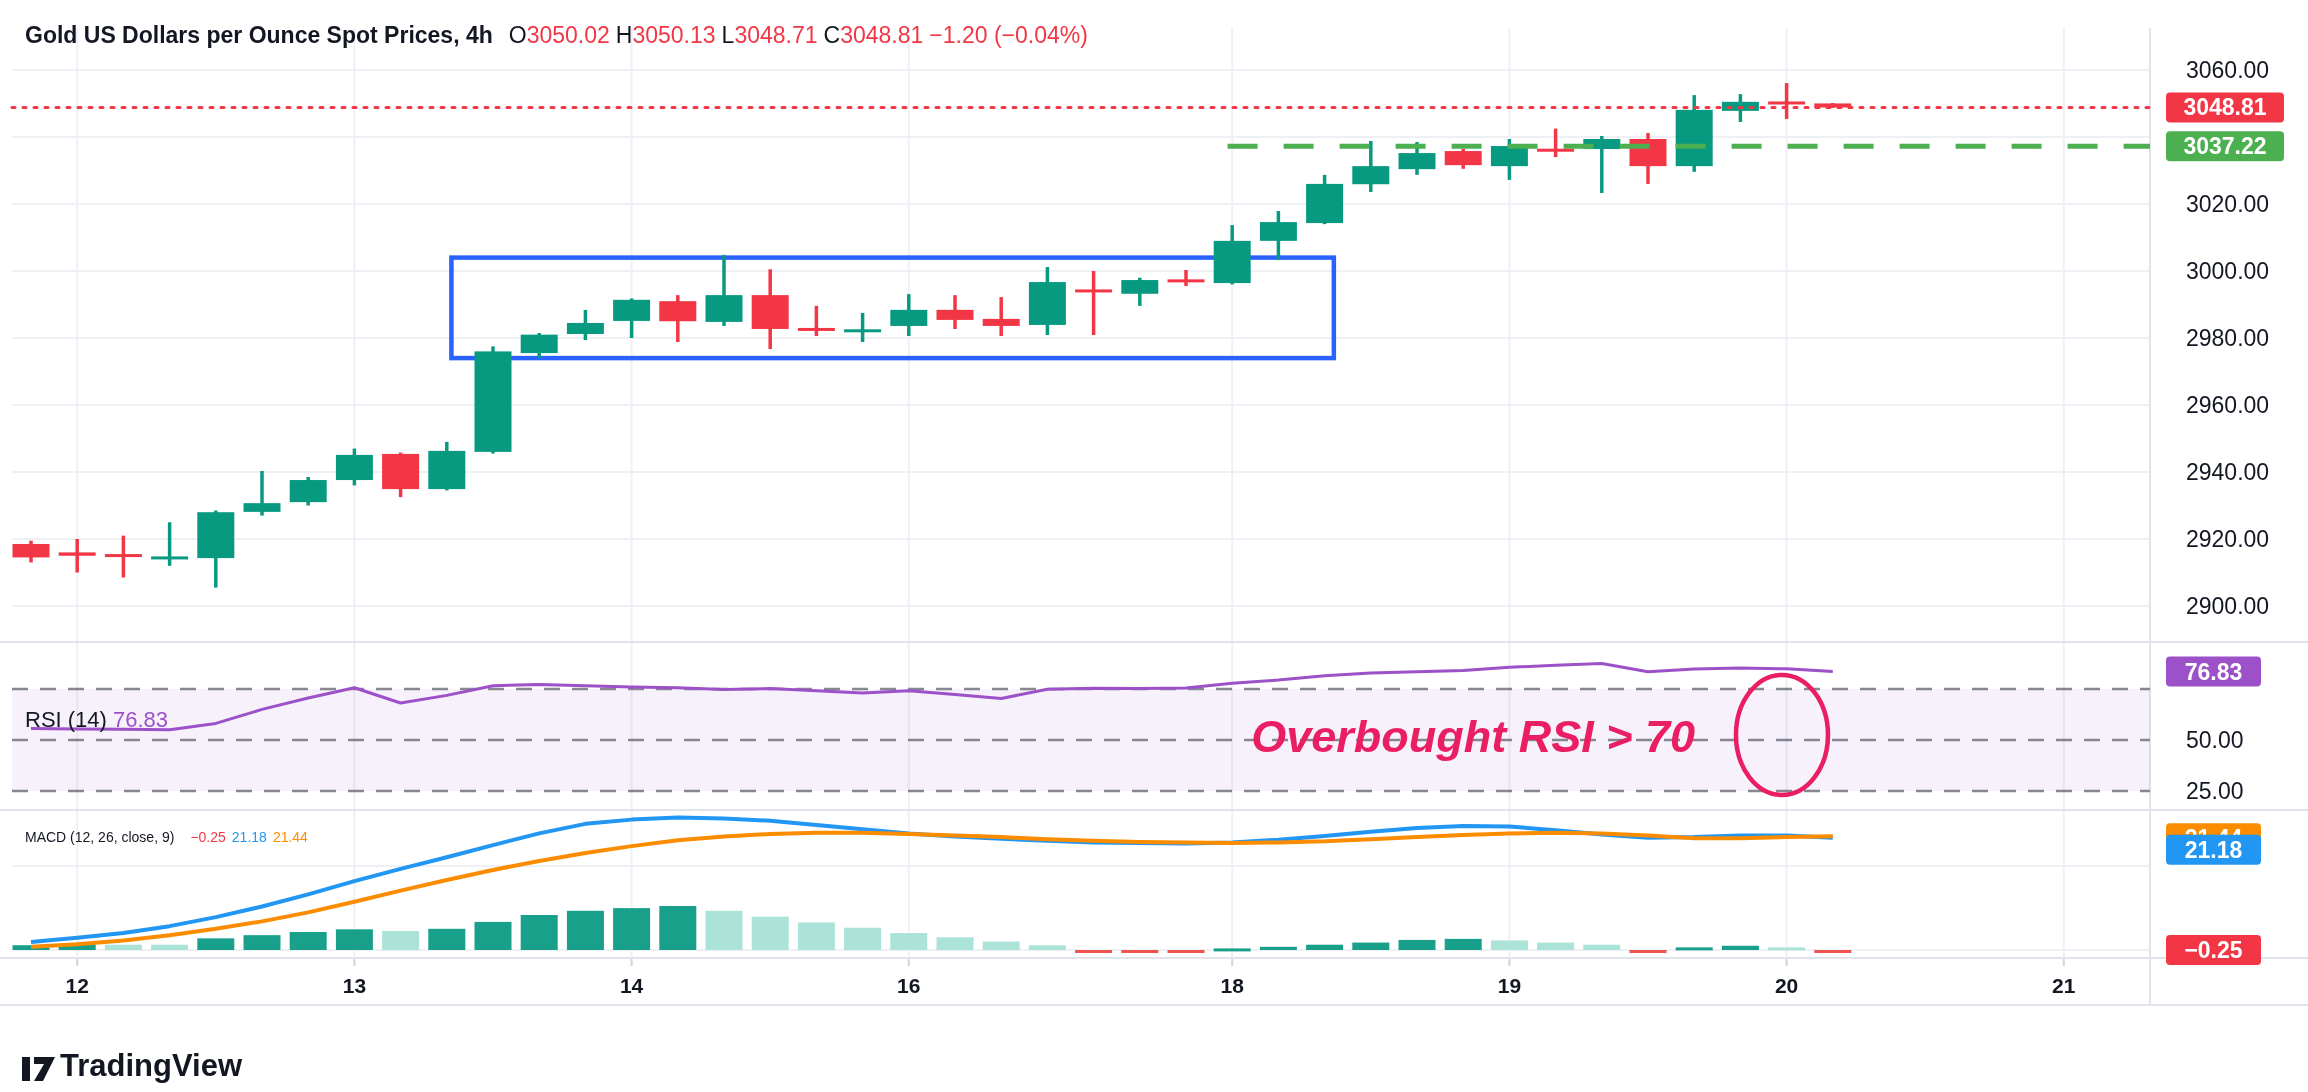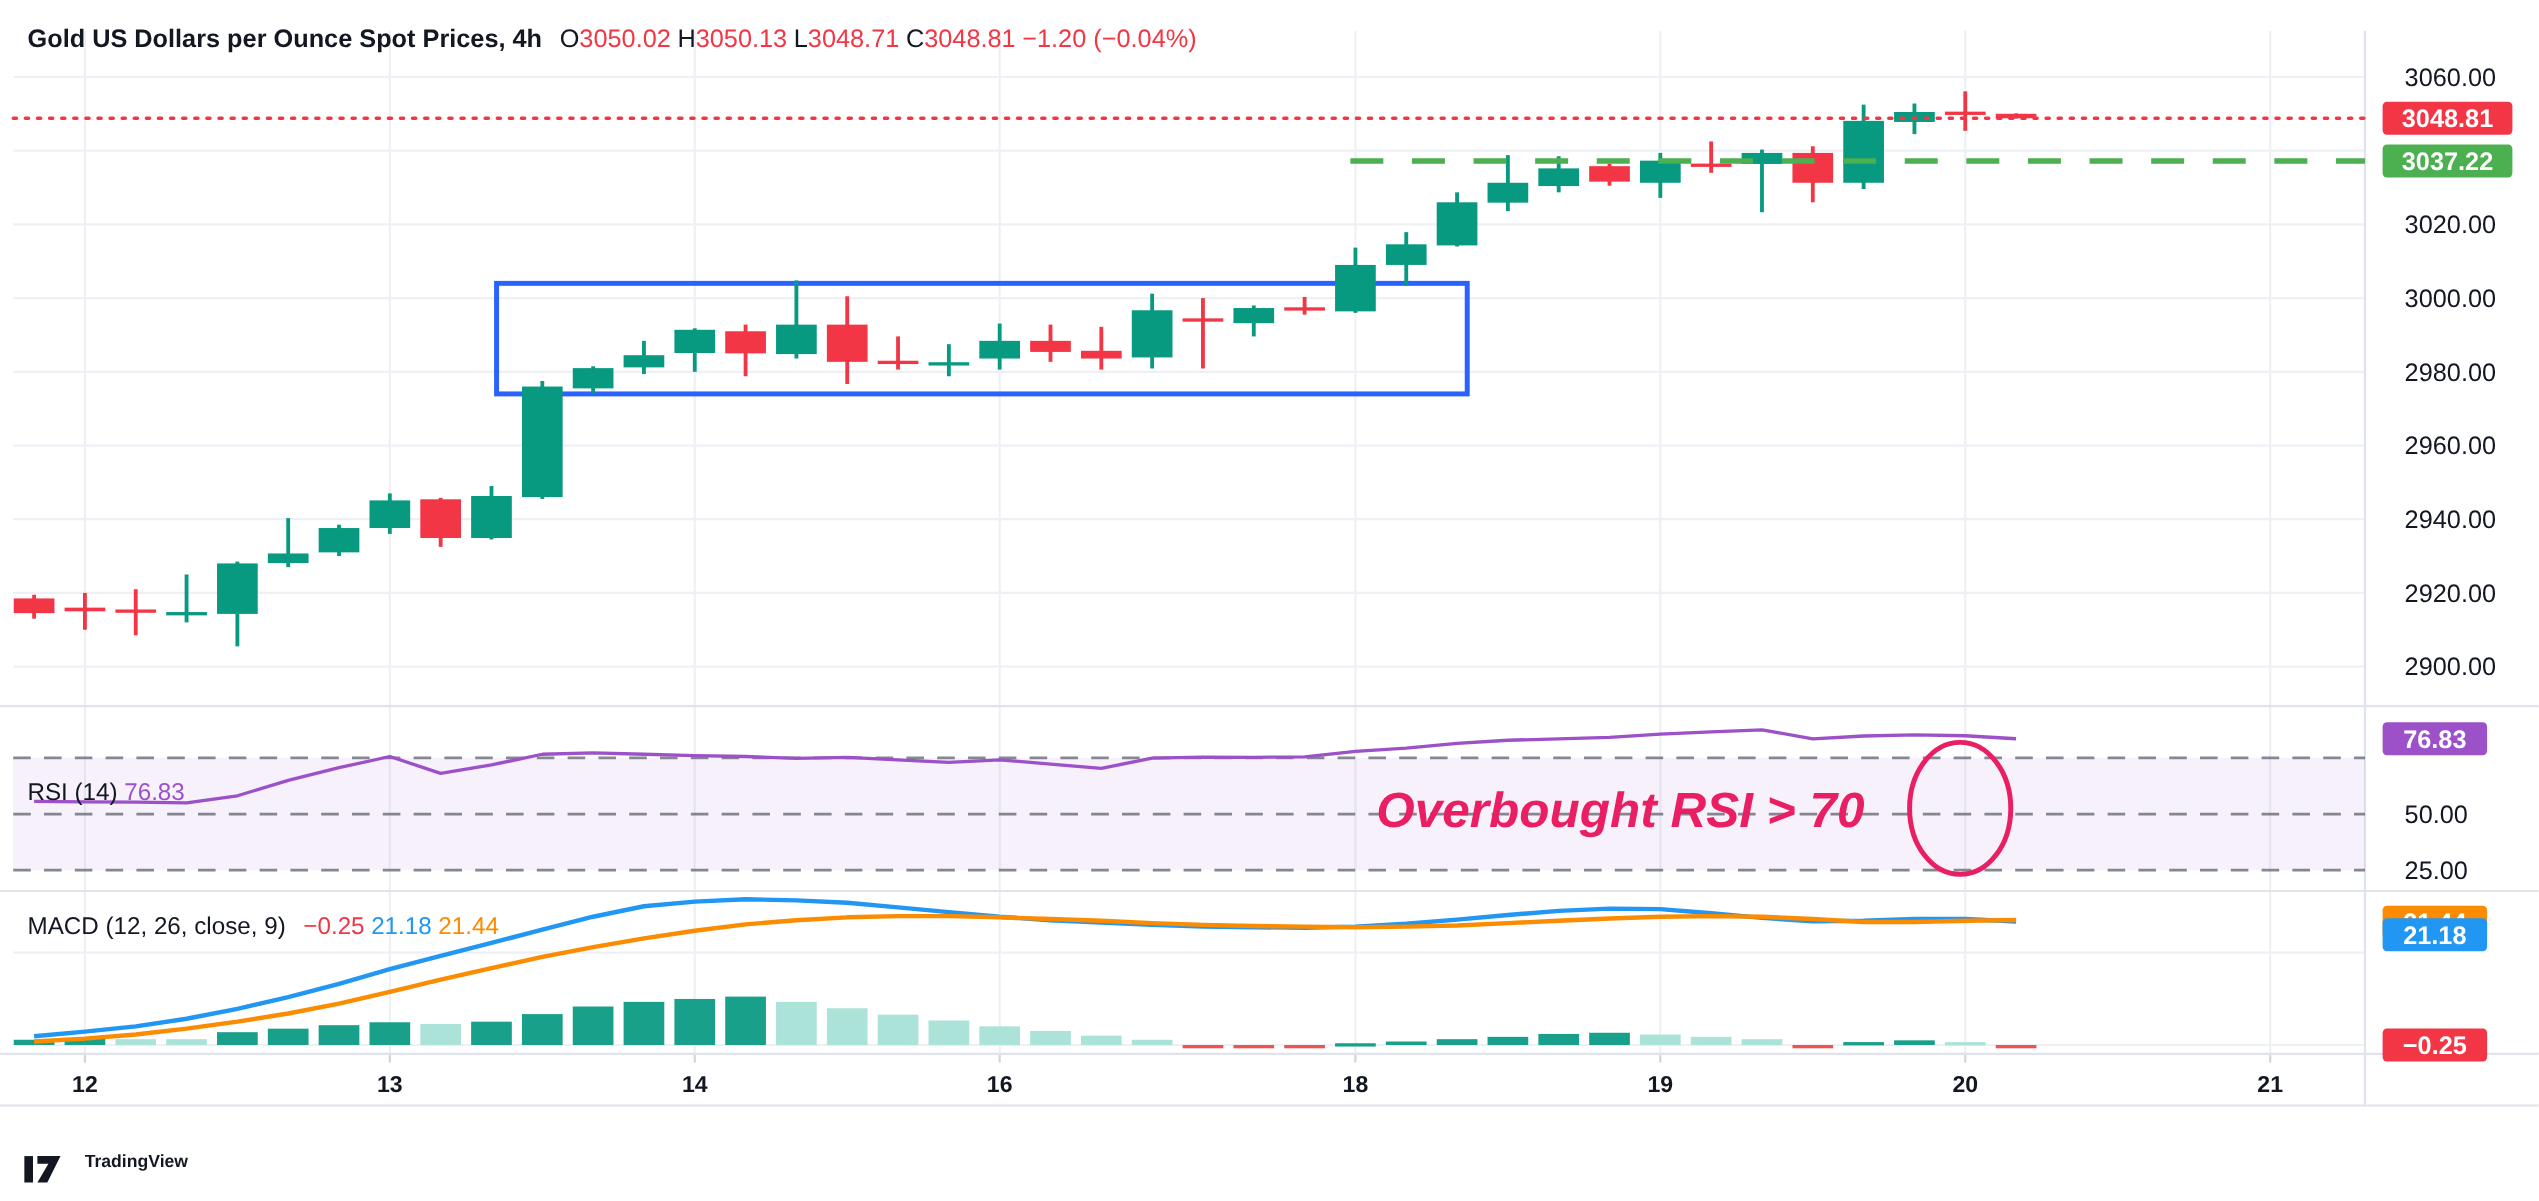--- a/index.html
+++ b/index.html
@@ -6,22 +6,22 @@
   body{font-family:"Liberation Sans", sans-serif;color:#131722;}
   #stage{position:relative;width:2308px;height:1092px;background:#fff;}
   #chart-svg{position:absolute;left:0;top:0;}
   .overlay{position:absolute;pointer-events:none;white-space:nowrap;}
   #title-row{left:25px;top:22px;font-size:23px;font-weight:600;}
   #title-row .vals{font-weight:400;}
   .dk{color:#131722;text-align:right;} .red{color:#f23645;} .blue{color:#2196f3;} .orange{color:#fb8c00;} .purple{color:#9c51c8;}
   .sp{display:inline-block;width:16px;}
   .ssp{display:inline-block;width:6px;}
   #rsi-legend{left:25px;top:661px;font-size:22px;font-weight:500;margin-top:46px;}
-  #macd-legend{left:25px;top:829px;font-size:22px;font-weight:500;}
-  #logo{left:22px;top:1048px;font-size:16px;font-weight:700;display:flex;align-items:flex-start;gap:21px;pointer-events:auto;cursor:pointer;}
+  #macd-legend{left:25px;top:829px;font-size:14px;font-weight:500;}
+  #logo{left:22px;top:1048px;font-size:31px;font-weight:700;display:flex;align-items:flex-end;gap:4px;pointer-events:auto;cursor:pointer;}
   #logo svg{display:block;}
   .hitbox{position:absolute;background:transparent;}
 </style>
 </head>
 <body>
 
 <div id="stage">
   <div id="chart-svg"><svg width="2308" height="1092">
         <line x1="77.2" y1="28" x2="77.2" y2="958" stroke="#eef0f5" stroke-width="2"></line>
         <line x1="77.2" y1="958" x2="77.2" y2="966" stroke="#d1d4dc" stroke-width="2"></line>

